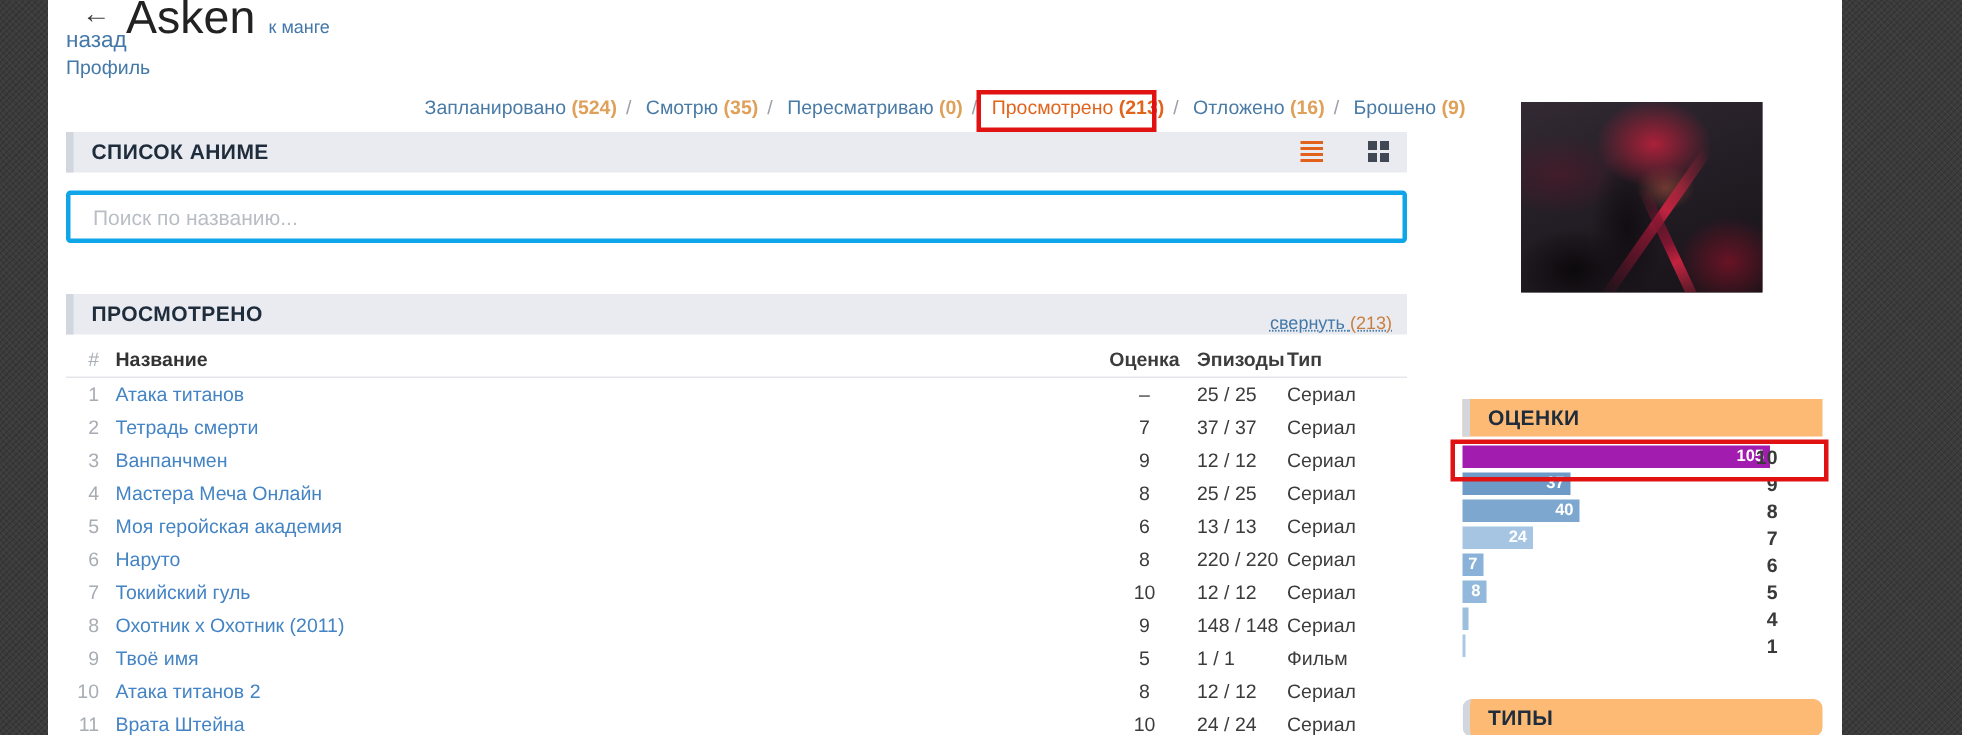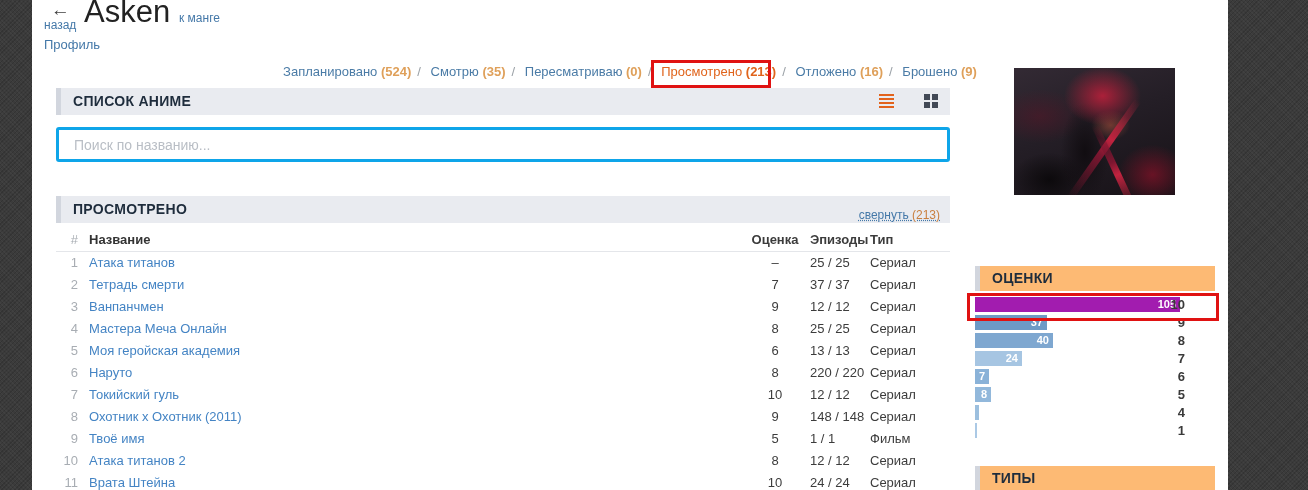--- a/index.html
+++ b/index.html
@@ -12,34 +12,34 @@
       repeating-linear-gradient(45deg, rgba(255,255,255,.03) 0 1px, transparent 1px 3px),
       repeating-linear-gradient(-45deg, rgba(0,0,0,.14) 0 1px, transparent 1px 3px); }
   .bg-left { left:0; width:32px; }
   .bg-right { left:1228px; width:80px; }
 
   a { text-decoration:none; cursor:pointer; }
 
   
   .back-wrap { position:absolute; left:44px; top:2px; text-align:center; }
   .back-arrow { display:block; font-size:19px; line-height:16px; color:#3d3d3d; }
-  .back-label { display:block; font-size:12px; color:#4478a8; }
+  .back-label { display:block; font-size:15px; color:#4478a8; }
   .page-title { position:absolute; left:84px; top:-6px; font-size:31px; font-weight:400; color:#222; line-height:36px; }
   .to-manga { position:absolute; left:179px; top:11px; font-size:12px; color:#4478a8; }
   .profile-link { position:absolute; left:44px; top:37px; font-size:13px; color:#4478a8; }
 
   
   .tabs { position:absolute; left:32px; top:64px; width:1196px; text-align:center; font-size:13px; white-space:nowrap; }
   .tab { color:#4a7ba6; }
   .tab .cnt { color:#dfa05a;font-weight:bold; }
   .tab.active, .tab.active .cnt { color:#e0641c; }
   .tab-sep { color:#9aa0a6; padding:0 6px; }
 
   
-  .main-col { position:absolute; left:56px; top:88px; width:894px; }
+  .main-col { position:absolute; left:44px; top:88px; width:894px; }
   .sec-head { position:relative; background:#e9ebf0; border-left:5px solid #d2d6de; height:27px; line-height:27px;
     font-size:14px; font-weight:bold; color:#1e2c3c; padding-left:12px; letter-spacing:.3px; }
   .head-icons { position:absolute; right:12px; top:6px; }
   .icon-list { display:inline-block; width:15px; height:15px; margin-right:26px; vertical-align:top;
     background:repeating-linear-gradient(#e2621c 0 2px, transparent 2px 4px); }
   .icon-grid { display:inline-block; width:14px; height:14px; vertical-align:top;
     background:
       linear-gradient(#414855,#414855) 0 0/6px 6px no-repeat,
       linear-gradient(#414855,#414855) 8px 0/6px 6px no-repeat,
       linear-gradient(#414855,#414855) 0 8px/6px 6px no-repeat,
@@ -76,21 +76,21 @@
       radial-gradient(ellipse 60px 36px at 16% 38%, rgba(90,22,40,.5), rgba(90,22,40,0) 75%),
       radial-gradient(ellipse 48px 34px at 22% 88%, rgba(10,8,10,.9), rgba(10,8,10,0) 80%),
       linear-gradient(160deg, #332a34 0%, #241e26 45%, #171217 100%); }
   .cover .streak { position:absolute; width:120px; height:7px; background:linear-gradient(90deg, transparent, #7d1630 45%, #c2233f 60%, transparent); }
   .cover .s1 { left:30px; top:78px; transform:rotate(-55deg); }
   .cover .s2 { left:55px; top:95px; transform:rotate(65deg); width:90px; }
 
   .sidebar-head { position:absolute; left:975px; width:240px; height:25px; line-height:25px; background:#fdba74; border-left:5px solid #d2d6de;
     font-size:14px; font-weight:bold; color:#1e2c3c; padding-left:12px; letter-spacing:.3px; }
   .ratings-head { top:266px; }
-  .types-head { top:466px; }
+  .types-head { top:466px;border-radius:6px; }
 
   .chart { position:absolute; left:975px; top:297px; width:240px; }
   .bar-row { position:relative; height:18px; }
   .bar { position:absolute; left:0; top:0; height:15px; }
   .bar-val { position:absolute; right:4px; top:0; height:15px; line-height:15px; font-size:11px; font-weight:bold; color:#fff; }
   .bar-cat { position:absolute; left:188px; width:22px; top:-1px; text-align:right; font-size:13px; font-weight:bold; color:#3a3a3a; line-height:17px; }
 
   .anno { position:absolute; border:3px solid #e01212; }
   .anno-tab { left:651px; top:60px; width:120px; height:28px; }
   .anno-bar { left:967px; top:293px; width:252px; height:28px; }

